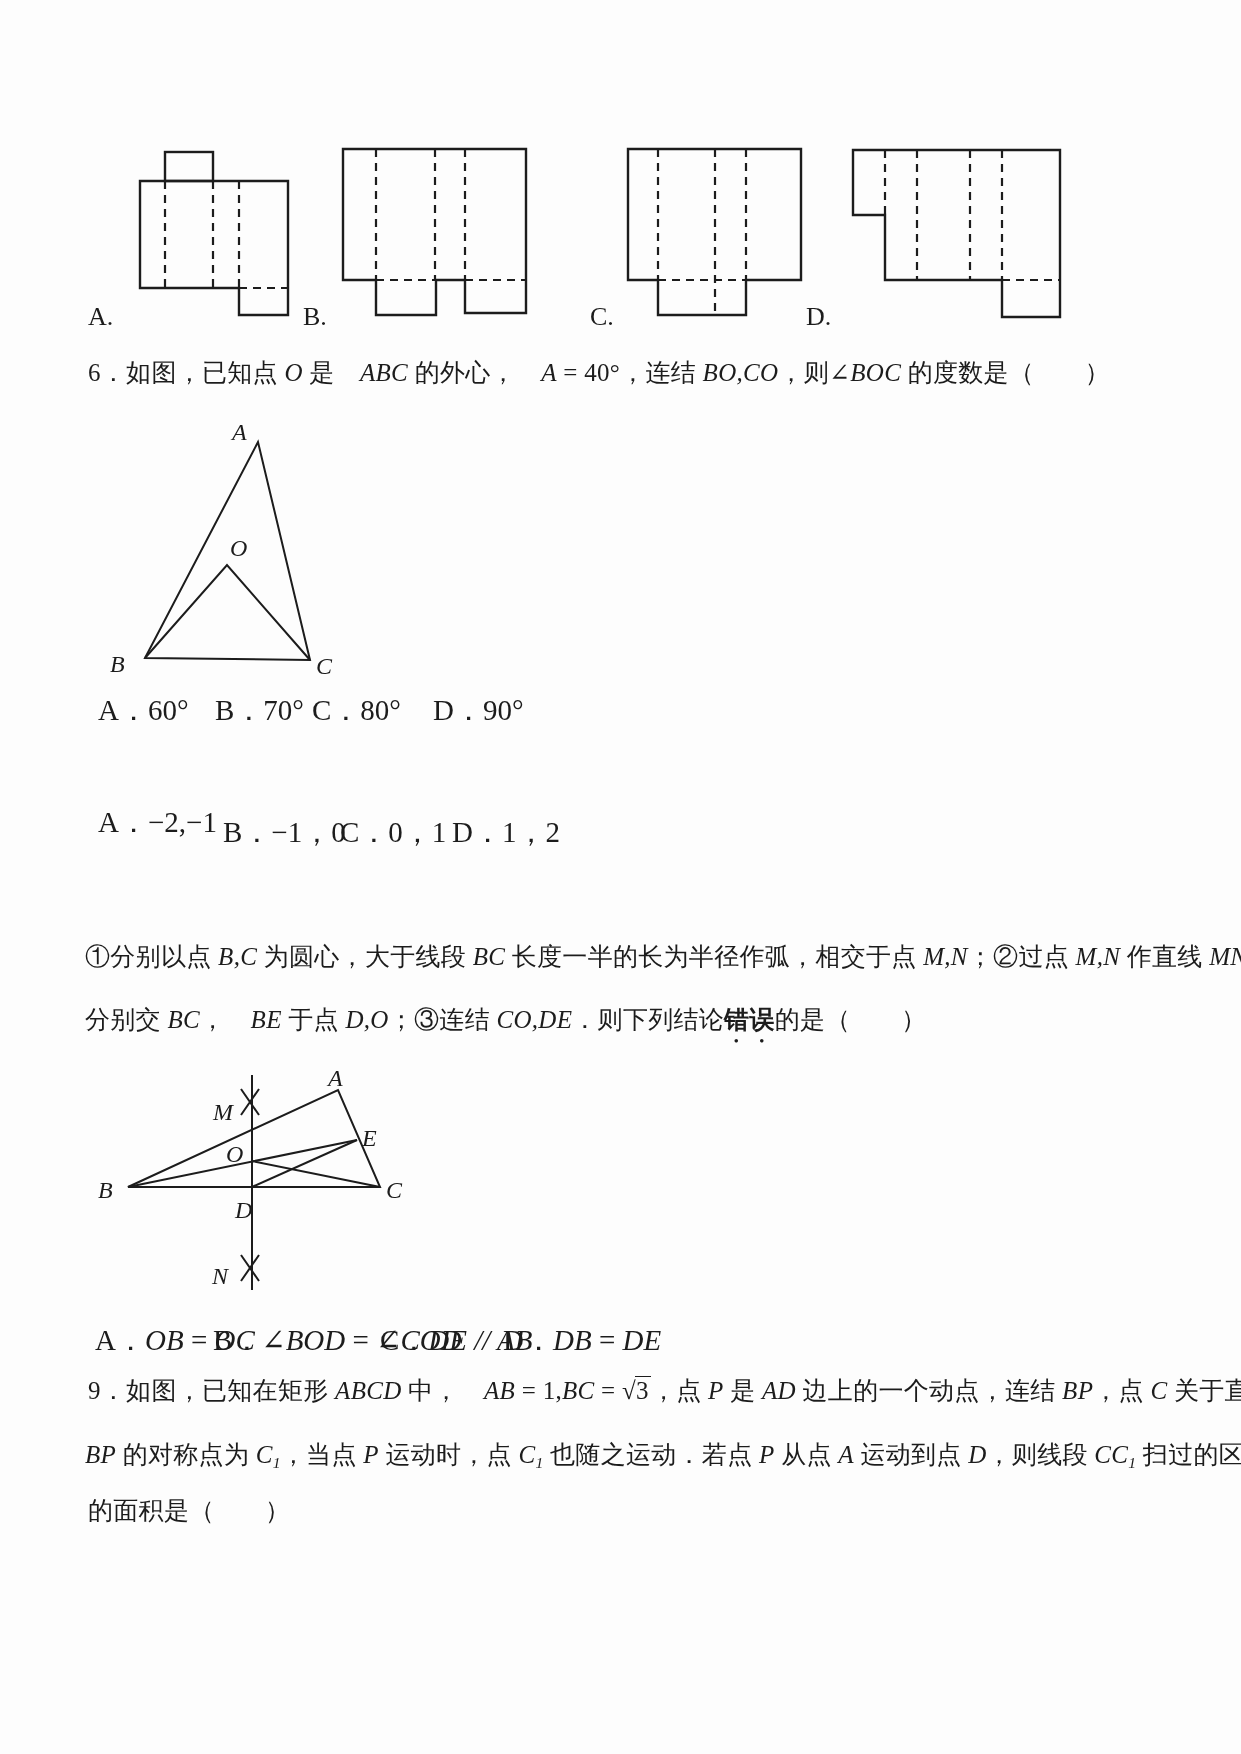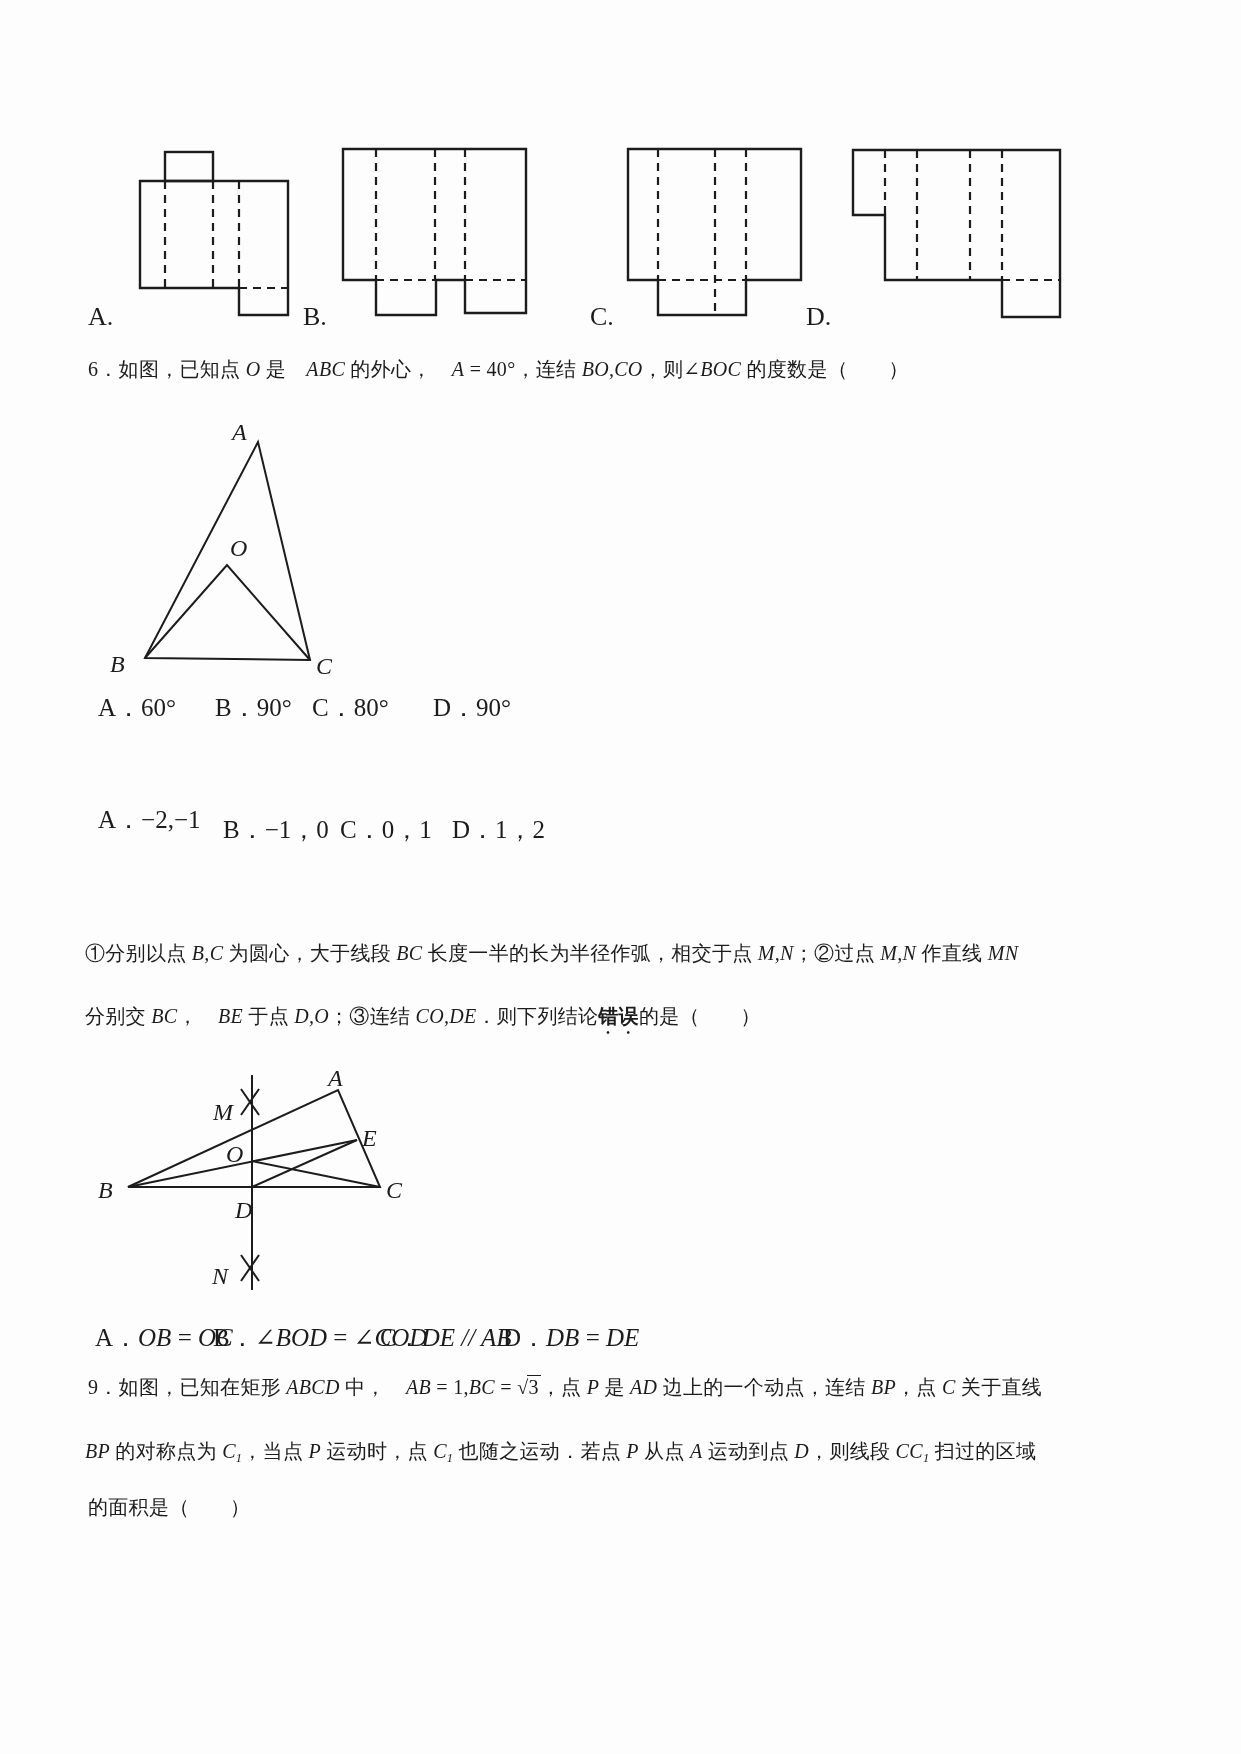--- a/index.html
+++ b/index.html
@@ -3,24 +3,24 @@
 <meta charset="utf-8">
 <style>
   html,body { margin:0; padding:0; background:#e8e8e8; }
   .page {
     position:relative; width:1241px; height:1754px; margin:0 auto;
     background:#fdfdfd; color:#1c1c1c;
     font-family:"Liberation Serif","DejaVu Serif",serif;
     overflow:hidden;
   }
   .line {
-    position:absolute; font-size:20px; line-height:1.35;
+    position:absolute; font-size:25px; line-height:1.35;
     white-space:pre; letter-spacing:0.3px;
   }
-  .opt { position:absolute; font-size:25px; white-space:pre; }
+  .opt { position:absolute; font-size:29px; white-space:pre; }
   .netlbl { position:absolute; font-size:26px; }
   .mi { font-style:italic; }
   .sub { font-size:0.62em; vertical-align:-0.32em; font-style:italic; }
   .sqrt { white-space:pre; }
   .sqrt .rad { border-top:1.7px solid currentColor; padding:0 2px 0 1px; margin-left:-1px; }
   .emph {
     -webkit-text-emphasis:filled dot #1c1c1c; -webkit-text-emphasis-position:under;
     text-emphasis:filled dot #1c1c1c; text-emphasis-position:under right;font-weight:bold;
   }
   svg.layer { position:absolute; left:0; top:0; pointer-events:none; }
@@ -86,21 +86,21 @@
     </g>
   </svg>
 
   <div class="netlbl" style="left:88px;  top:302px">A.</div>
   <div class="netlbl" style="left:303px; top:302px">B.</div>
   <div class="netlbl" style="left:590px; top:302px">C.</div>
   <div class="netlbl" style="left:806px; top:302px">D.</div>
 
   <div class="line" style="left:88px; top:356px"><span>6．如图，已知点 </span><span class="mi">O</span><span> 是　</span><span class="mi">ABC</span><span> 的外心，　</span><span class="mi">A</span><span> = 40°，连结 </span><span class="mi">BO,CO</span><span>，则∠</span><span class="mi">BOC</span><span> 的度数是（　　）</span></div>
   <div class="opt" style="left:98px;  top:691px"><span>A．60°</span></div>
-  <div class="opt" style="left:215px; top:691px"><span>B．90°</span></div>
+  <div class="opt" style="left:215px; top:691px"><span>B．70°</span></div>
   <div class="opt" style="left:312px; top:691px"><span>C．80°</span></div>
   <div class="opt" style="left:433px; top:691px"><span>D．90°</span></div>
 
   <div class="opt" style="left:98px;  top:803px"><span>A．−2,−1</span></div>
   <div class="opt" style="left:223px; top:813px"><span>B．−1，0</span></div>
   <div class="opt" style="left:340px; top:813px"><span>C．0，1</span></div>
   <div class="opt" style="left:452px; top:813px"><span>D．1，2</span></div>
 
   <div class="line" style="left:85px; top:940px"><span>①分别以点 </span><span class="mi">B,C</span><span> 为圆心，大于线段 </span><span class="mi">BC</span><span> 长度一半的长为半径作弧，相交于点 </span><span class="mi">M,N</span><span>；②过点 </span><span class="mi">M,N</span><span> 作直线 </span><span class="mi">MN</span></div>
   <div class="line" style="left:85px; top:1003px"><span>分别交 </span><span class="mi">BC</span><span>，　</span><span class="mi">BE</span><span> 于点 </span><span class="mi">D,O</span><span>；③连结 </span><span class="mi">CO,DE</span><span>．则下列结论</span><span class="emph">错误</span><span>的是（　　）</span></div>

